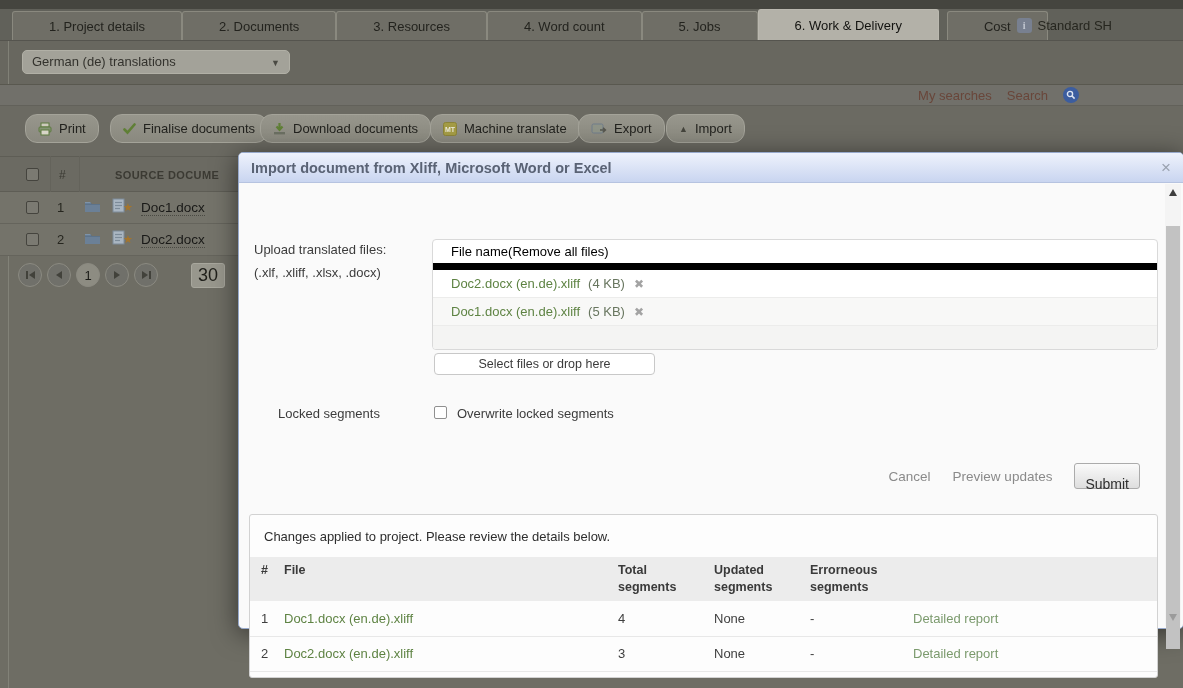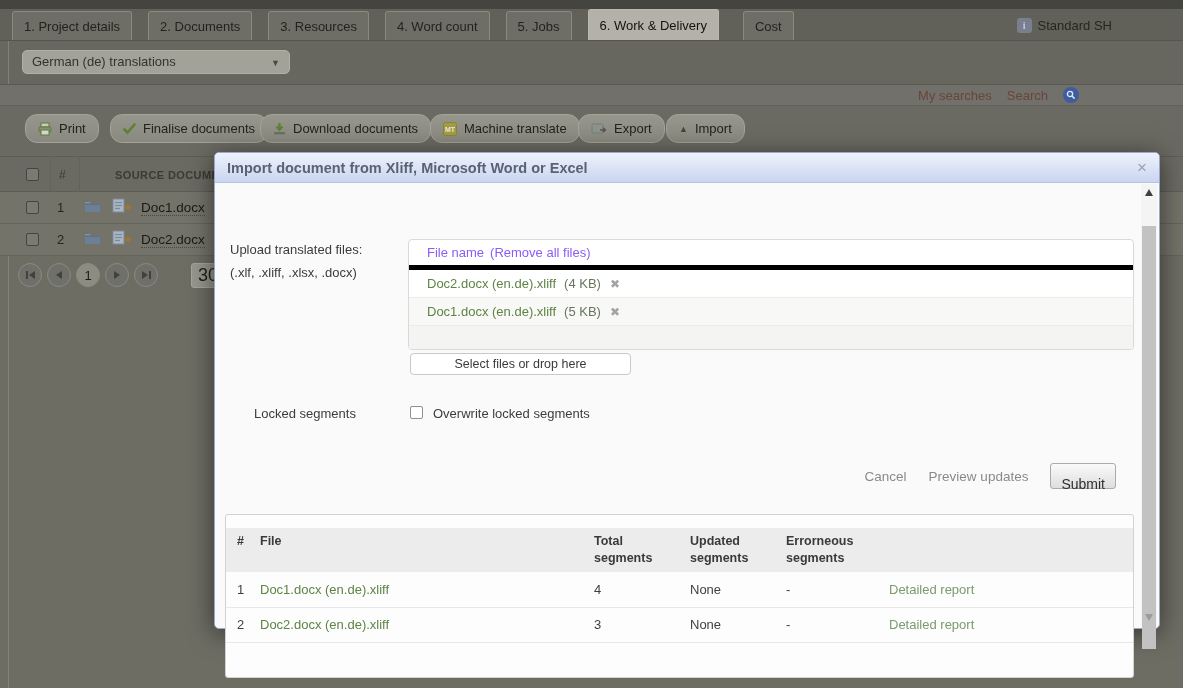--- a/index.html
+++ b/index.html
@@ -11,21 +11,21 @@
 
   
   .page { position:absolute; inset:0; }
   .topstrip { position:absolute; left:0; top:0; width:100%; height:9px; background:#45453f; }
   .tabbar {
     position:absolute; left:0; top:9px; width:100%; height:32px;
     background:#61615a; border-bottom:1px solid #55544e;
     display:flex; align-items:flex-end; padding-left:12px;
   }
   .tab {
-    height:29px; padding:0 11px; margin-right:16px;
+    height:29px; padding:0 36px; margin-right:0;
     background:#6f6e66; border:1px solid #8a897f; border-bottom:none;
     border-radius:3px 3px 0 0; color:#23231e; font-size:13px;
     display:flex; align-items:center; white-space:nowrap; cursor:default;
   }
   .tab.active { background:#b3b1a8; border-color:#bab8af; color:#131310; height:31px; position:relative; z-index:2; }
   .tab-cost { margin-left:8px; }
   .user-badge { position:absolute; right:71px; top:18px; display:flex; align-items:center; gap:6px; color:#26261f; font-size:13px; }
   .info-icon { width:15px; height:15px; border-radius:3px; background:#788090; color:#c3c8d2; font:bold 10px/15px "Liberation Serif", serif; text-align:center; }
 
   .subrow { position:absolute; left:0; top:41px; width:100%; height:43px; background:#68675f; }
@@ -80,21 +80,21 @@
   .tri-l { width:0; height:0; border-top:4px solid transparent; border-bottom:4px solid transparent; border-right:6px solid #42423b; }
   .tri-r { width:0; height:0; border-top:4px solid transparent; border-bottom:4px solid transparent; border-left:6px solid #42423b; }
   .pbar { width:2px; height:8px; background:#42423b; }
   .pagesize {
     margin-left:28px; width:34px; height:25px; background:#98978d; border:1px solid #a8a79d;
     border-radius:3px; text-align:center; line-height:23px; font-size:18px; color:#1f1f1a;
   }
 
   
   .modal {
-    position:absolute; left:214px; top:152px; width:946px; height:477px;
+    position:absolute; left:238px; top:152px; width:946px; height:477px;
     background:#fafafa; border:1px solid #97a9cc; border-radius:5px;
     box-shadow:0 4px 26px rgba(0,0,0,.55); z-index:10;
   }
   .modal-header {
     height:30px; background:linear-gradient(#eef2fc,#c9d5f0);
     border-bottom:1px solid #b6c3e0; border-radius:4px 4px 0 0;
     display:flex; align-items:center; padding:0 12px;
   }
   .modal-title { color:#5a6375; font-weight:bold; font-size:14.5px; }
   .modal-close { margin-left:auto; color:#9aa2b0; font-size:17px; line-height:1; cursor:pointer; }
@@ -104,21 +104,21 @@
   .arr-down { position:absolute; bottom:5px; left:4px; width:0; height:0; border-left:4px solid transparent; border-right:4px solid transparent; border-top:7px solid #9b9b9b; }
   .mthumb { position:absolute; left:1px; width:14px; top:42px; height:423px; background:#c2c2c2; }
 
   .mbody { position:absolute; inset:31px 18px 1px 0; font-size:13px; color:#3c3c3c; }
 
   .upload-label { position:absolute; left:15px; top:54px; line-height:23px; }
   .filebox {
     position:absolute; left:193px; top:55px; width:726px; height:111px;
     background:#fff; border:1px solid #d9d9d9; border-radius:4px; overflow:hidden;
   }
-  .fl-head { height:30px; display:flex; align-items:center; gap:6px; padding-left:18px; color:#8b5cf6; border-bottom:5px solid #000000; }
+  .fl-head { height:30px; display:flex; align-items:center; gap:0; padding-left:18px; color:#000000; border-bottom:7px solid #000000; }
   .fl-remove { cursor:pointer; }
   .fl-row { height:28px; display:flex; align-items:center; padding-left:18px; border-bottom:1px solid #ececeb; }
   .fl-row.alt { background:#f8f8f7; }
   .fl-name { color:#5e8343; }
   .fl-size { color:#68765f; margin-left:8px; }
   .fl-x { color:#a3a3a3; margin-left:9px; font-size:12px; cursor:pointer; }
   .fl-foot { height:25px; background:#f4f4f3; }
 
   .select-btn {
     position:absolute; left:195px; top:169px; width:221px; height:22px;
@@ -356,20 +356,21 @@
     <div class="ovr-cbx"></div>
     <div class="ovr-label">Overwrite locked segments</div>
 
     <div class="actions">
       <span class="gray-link">Cancel</span>
       <span class="gray-link">Preview updates</span>
       <button class="submit-btn">Submit</button>
     </div>
 
     <div class="changesbox">
+      <div class="chg-msg">Changes applied to project. Please review the details below.</div>
       <table class="chg-table">
         <colgroup>
             <col style="width:24px">
             <col style="width:334px">
             <col style="width:96px">
             <col style="width:96px">
             <col style="width:103px">
             <col>
           </colgroup>
         <thead>

